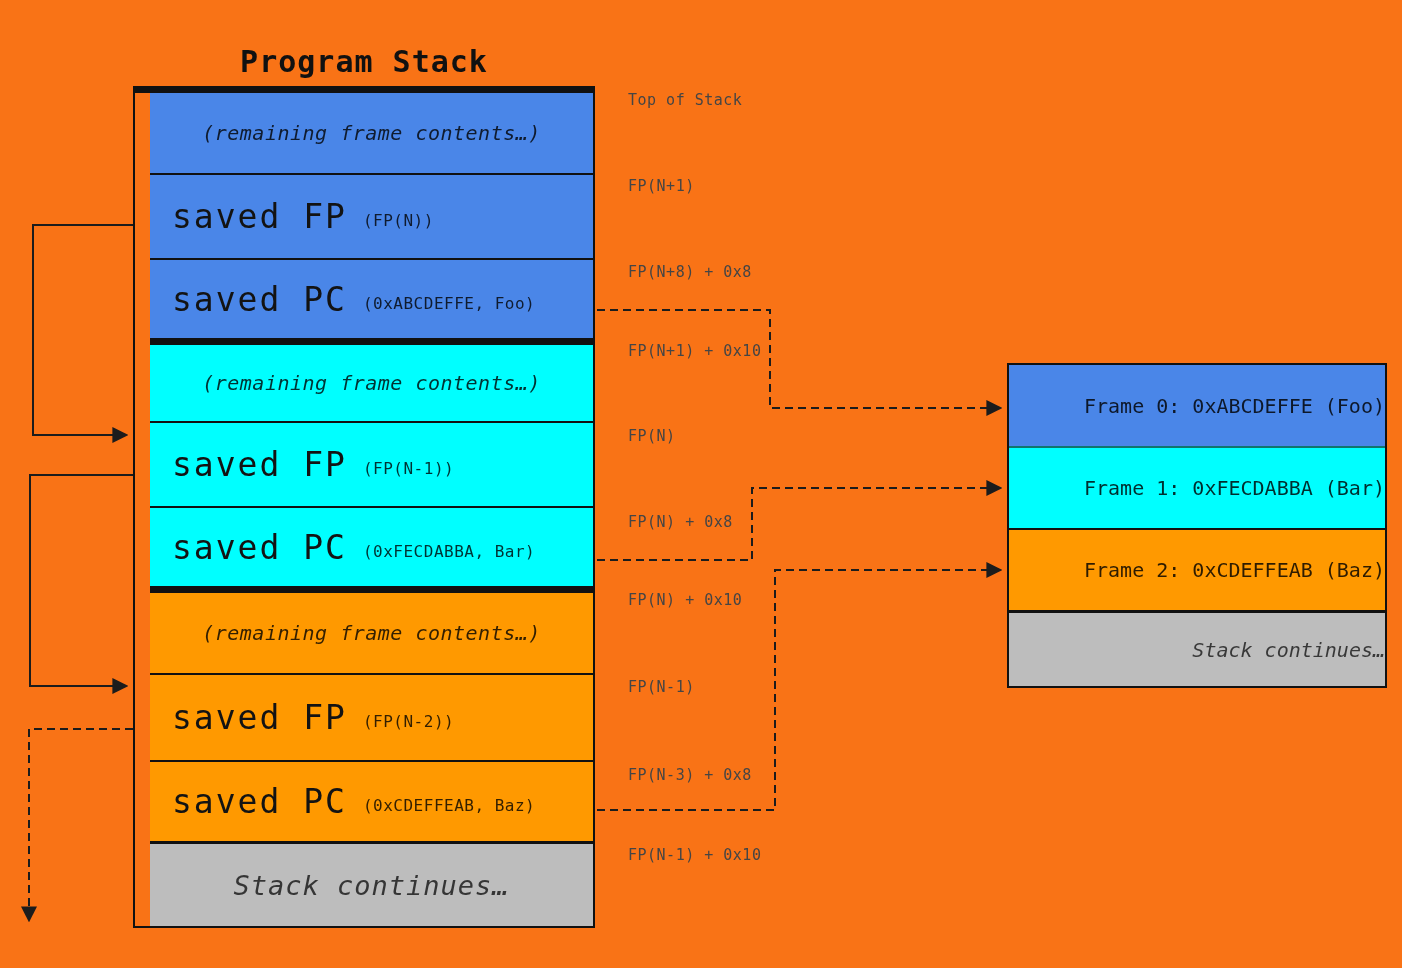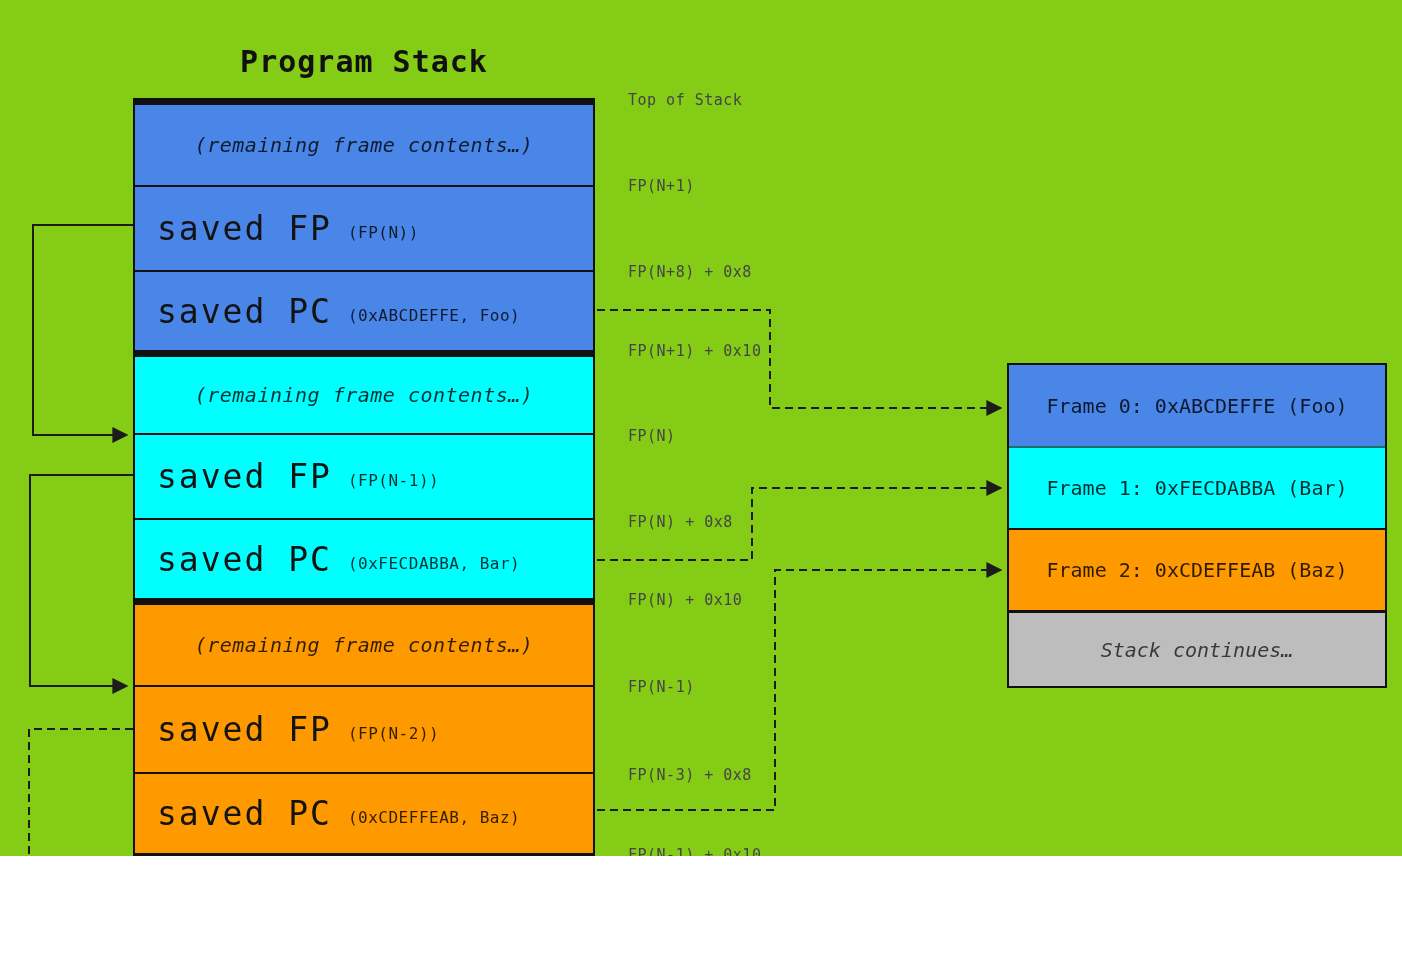--- a/index.html
+++ b/index.html
@@ -1,32 +1,32 @@
 <!DOCTYPE html>
 <html><head>
 <meta charset="utf-8">
 <style>
   * { margin:0; padding:0; box-sizing:border-box; }
   html,body { background:#ffffff; }
   .canvas {
-    position:relative; width:1402px; height:856px; background:#84cc16;
+    position:relative; width:1402px; height:968px; background:#f97316;
     font-family:"DejaVu Sans Mono","Liberation Mono",monospace; overflow:hidden;
   }
   .title {
     position:absolute; text-align:center; font-weight:bold; font-size:30px;
     color:#111; letter-spacing:1px;
   }
   #ps-title { left:133px; top:44px; width:462px; }
   #st-title { left:1005px; top:302px; width:382px; }
 
   
   .ps-box {
-    position:absolute; left:133px; top:98px; width:462px; height:842px;
+    position:absolute; left:133px; top:86px; width:462px; height:842px;
     border:2px solid #111; border-top:7px solid #111;
-    display:flex; flex-direction:column;
+    display:flex; flex-direction:column;padding-left:15px;
   }
   .ps-row { display:flex; align-items:center; padding-left:22px; }
   .ps-row.center { justify-content:center; padding-left:0; }
   .ps-r1 { height:80px; }
   .ps-r2 { height:85px; border-top:2px solid #111; }
   .ps-r3 { height:80px; border-top:2px solid #111; }
   .ps-r4 { height:83px; border-top:7px solid #111; }
   .ps-r5 { height:85px; border-top:2px solid #111; }
   .ps-r6 { height:80px; border-top:2px solid #111; }
   .ps-r7 { height:87px; border-top:7px solid #111; }
@@ -51,21 +51,21 @@
   .addr {
     position:absolute; left:628px; font-size:15px; line-height:18px;
     color:#454545; letter-spacing:0.5px; white-space:pre;
   }
 
   
   .st-box {
     position:absolute; left:1007px; top:363px; width:380px; height:325px;
     border:2px solid #111; display:flex; flex-direction:column;
   }
-  .st-row { display:flex; align-items:center; justify-content:center; }
+  .st-row { display:flex; align-items:center; justify-content:flex-end; }
   .st-r1 { height:81px; }
   .st-r2 { height:82px; border-top:2px solid #0f766e; }
   .st-r3 { height:82px; border-top:2px solid #111; }
   .st-r4 { flex:1; border-top:3px solid #111; }
   .st-text { font-size:20px; color:rgba(0,0,0,0.82); white-space:pre; }
   .st-text.italic { font-style:italic; color:rgba(0,0,0,0.70); }
 
   .overlay { position:absolute; left:0; top:0; width:1402px; height:968px;
              pointer-events:none; }
 </style>

